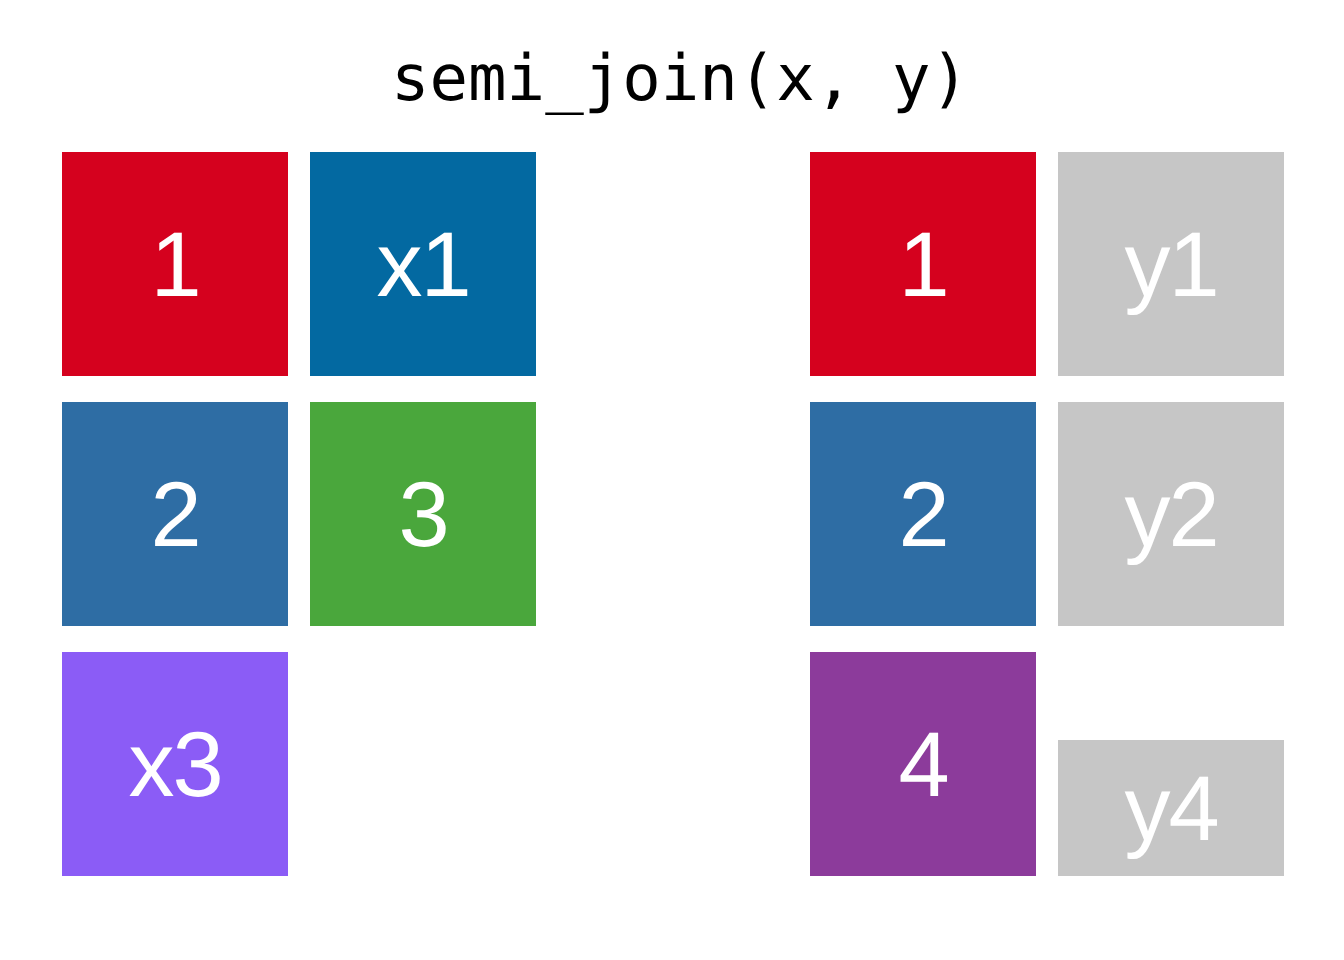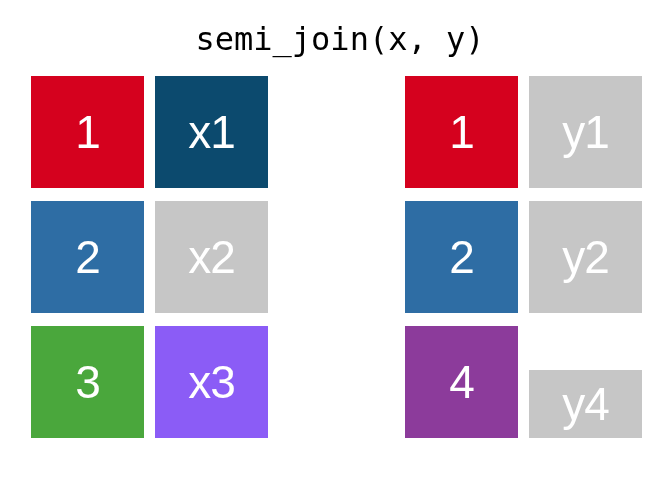--- a/index.html
+++ b/index.html
@@ -50,24 +50,23 @@
 </head>
 <body>
 
 <div class="canvas" style="background-color: rgb(255, 255, 255);">
 
   <div class="diagram-title" style="color: rgb(0, 0, 0);">semi_join(x, y)</div>
 
   <div class="join-table pos-left" style="color: rgb(255, 255, 255);">
 
     <div class="cell" style="background-color: rgb(213, 1, 30);">1</div>
-    <div class="cell" style="background-color: #0c4a6e;">x1</div>
+    <div class="cell" style="background-color: #0369a1;">x1</div>
 
     <div class="cell" style="background-color: rgb(46, 109, 164);">2</div>
-    <div class="cell" style="background-color: rgb(198, 198, 198);">x2</div>
 
     <div class="cell" style="background-color: rgb(74, 167, 60);">3</div>
     <div class="cell" style="background-color: #8b5cf6;">x3</div>
   </div>
 
   <div class="join-table pos-right" style="color: rgb(255, 255, 255);">
 
     <div class="cell" style="background-color: rgb(213, 1, 30);">1</div>
     <div class="cell" style="background-color: rgb(198, 198, 198); text-align: center;">y1</div>
 

